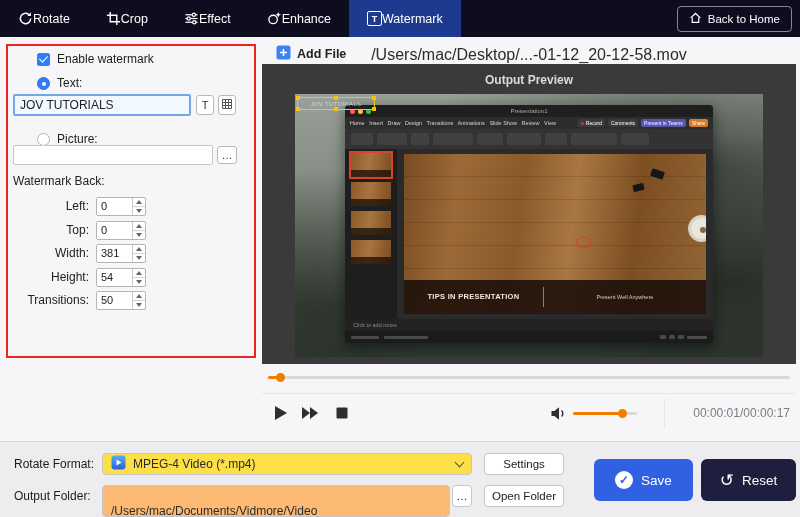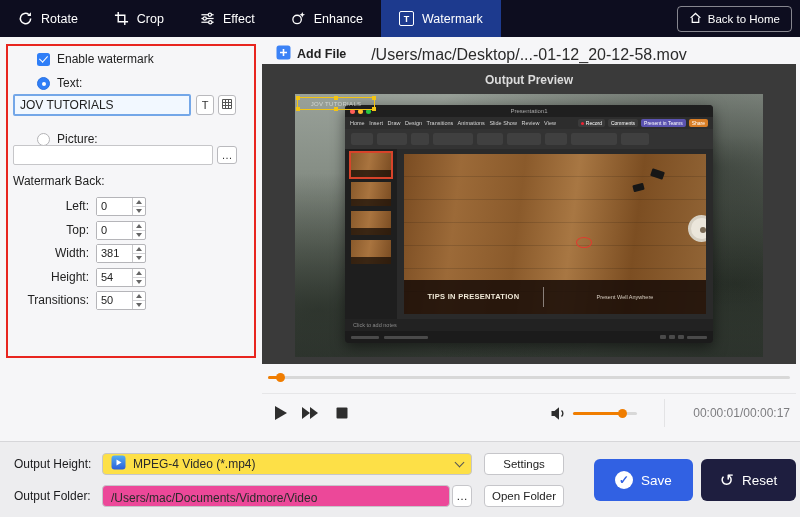--- a/index.html
+++ b/index.html
@@ -2,21 +2,21 @@
 <html><head>
 <meta charset="utf-8">
 <style>
   * { margin:0; padding:0; box-sizing:border-box; }
   html,body { width:800px; height:517px; }
   body { font-family:"Liberation Sans", sans-serif; }
   .app { position:relative; width:800px; height:517px; background:#f6f6f8; overflow:hidden; }
 
   
   .topbar { position:absolute; left:0; top:0; width:800px; height:37px; background:#0d0d1f; display:flex; align-items:stretch; }
-  .tab { display:flex; align-items:center; gap:8px; padding:13px 18px; color:#fff; font-size:12.5px; cursor:pointer; }
+  .tab { display:flex; align-items:center; gap:0; padding:13px 18px; color:#fff; font-size:12.5px; cursor:pointer; }
   .tab.active { background:#1d3a8e; }
   .tab .ticon { display:flex; align-items:center; }
   .wm-box-icon { width:15px; height:15px; border:1.5px solid #fff; border-radius:2px; display:flex; align-items:center; justify-content:center; font-size:9px; font-weight:bold; color:#fff; }
   .back-home { margin-left:auto; align-self:center; margin-right:8px; height:26px; display:flex; align-items:center; gap:6px; border:1px solid rgba(255,255,255,.5); border-radius:4px; padding:0 11px; color:#fff; font-size:11.5px; cursor:pointer; }
 
   
   .red-box { position:absolute; left:6px; top:44px; width:250px; height:314px; border:2px solid #e8251f; pointer-events:none; }
   .chk-row, .radio-row { position:absolute; display:flex; align-items:center; gap:7px; font-size:12px; color:#222;padding-left:23px; }
   .checkbox { width:13px; height:13px; background:#2f7ef7; border-radius:2.5px; position:relative; }
   .checkbox::after { content:""; position:absolute; left:4px; top:1.5px; width:4px; height:7px; border-right:1.6px solid #fff; border-bottom:1.6px solid #fff; transform:rotate(42deg); }
@@ -99,21 +99,21 @@
   .vsep { position:absolute; left:664px; top:399px; width:1px; height:28px; background:#e3e3e5; }
   .time { position:absolute; left:664px; top:406px; width:126px; text-align:right; font-size:12px; color:#7d7d80; }
 
   
   .bottom { position:absolute; left:0; top:441px; width:800px; height:76px; background:#ededef; border-top:1px solid #d6d6d9; }
   .b-label { position:absolute; font-size:12px; color:#1b1b1d; }
   .dropdown { position:absolute; left:102px; top:453px; width:370px; height:22px; background:#fde047; border:1px solid #c6c6ca; border-radius:4px; display:flex; align-items:center; gap:7px; padding:0 8px; cursor:pointer; }
   .dd-text { flex:1; font-size:12px; color:#2b2b2b; }
   .chev { width:7px; height:7px; border-right:1.5px solid #555; border-bottom:1.5px solid #555; transform:rotate(45deg); margin-top:-3px; }
   .btn-plain { position:absolute; background:#fff; border:1px solid #c6c6ca; border-radius:4px; display:flex; align-items:center; justify-content:center; font-size:11.5px; color:#222; cursor:pointer; }
-  .folder-box { position:absolute; left:102px; top:485px; width:348px; height:22px; background:#ec4899; border:1px solid #c6c6ca; border-radius:4px; font-size:12px; color:#2b2b2b; padding:2px 8px; line-height:20px; white-space:nowrap; overflow:hidden; cursor:text; }
+  .folder-box { position:absolute; left:102px; top:485px; width:348px; height:22px; background:#fdba74; border:1px solid #c6c6ca; border-radius:4px; font-size:12px; color:#2b2b2b; padding:15px 8px; line-height:20px; white-space:nowrap; overflow:hidden; cursor:text; }
   .save-btn { position:absolute; left:594px; top:459px; width:99px; height:42px; background:#3161e3; border-radius:6px; display:flex; align-items:center; justify-content:center; gap:8px; color:#fff; font-size:13.5px; cursor:pointer; }
   .save-check { width:18px; height:18px; border-radius:50%; background:#fff; color:#3161e3; font-size:12px; font-weight:bold; display:flex; align-items:center; justify-content:center; }
   .reset-btn { position:absolute; left:701px; top:459px; width:95px; height:42px; background:#1e1e3f; border-radius:6px; display:flex; align-items:center; justify-content:center; gap:8px; color:#fff; font-size:13.5px; cursor:pointer; }
   .reset-ic { font-size:17px; line-height:1; }
 </style>
 </head>
 <body>
 
 <div class="app">
 
@@ -386,21 +386,21 @@
       </svg>
   </div>
   <div class="vol-track"></div>
   <div class="vol-fill"></div>
   <div class="vol-handle"></div>
   <div class="vsep"></div>
   <div class="time">00:00:01/00:00:17</div>
 
   <div class="bottom"></div>
 
-  <div class="b-label" style="left:14px; top:457px;">Output Height:</div>
+  <div class="b-label" style="left:14px; top:457px;">Rotate Format:</div>
   <div class="dropdown">
     <span>
       <svg width="15" height="15" viewBox="0 0 15 15">
           <defs>
             <linearGradient id="mp4g" x1="0" y1="0" x2="0" y2="1">
               <stop offset="0" stop-color="#55aef2"></stop>
               <stop offset="1" stop-color="#2a5fd9"></stop>
             </linearGradient>
           </defs>
           <rect x="0.5" y="0.5" width="14" height="14" rx="3" fill="url(#mp4g)"></rect>

